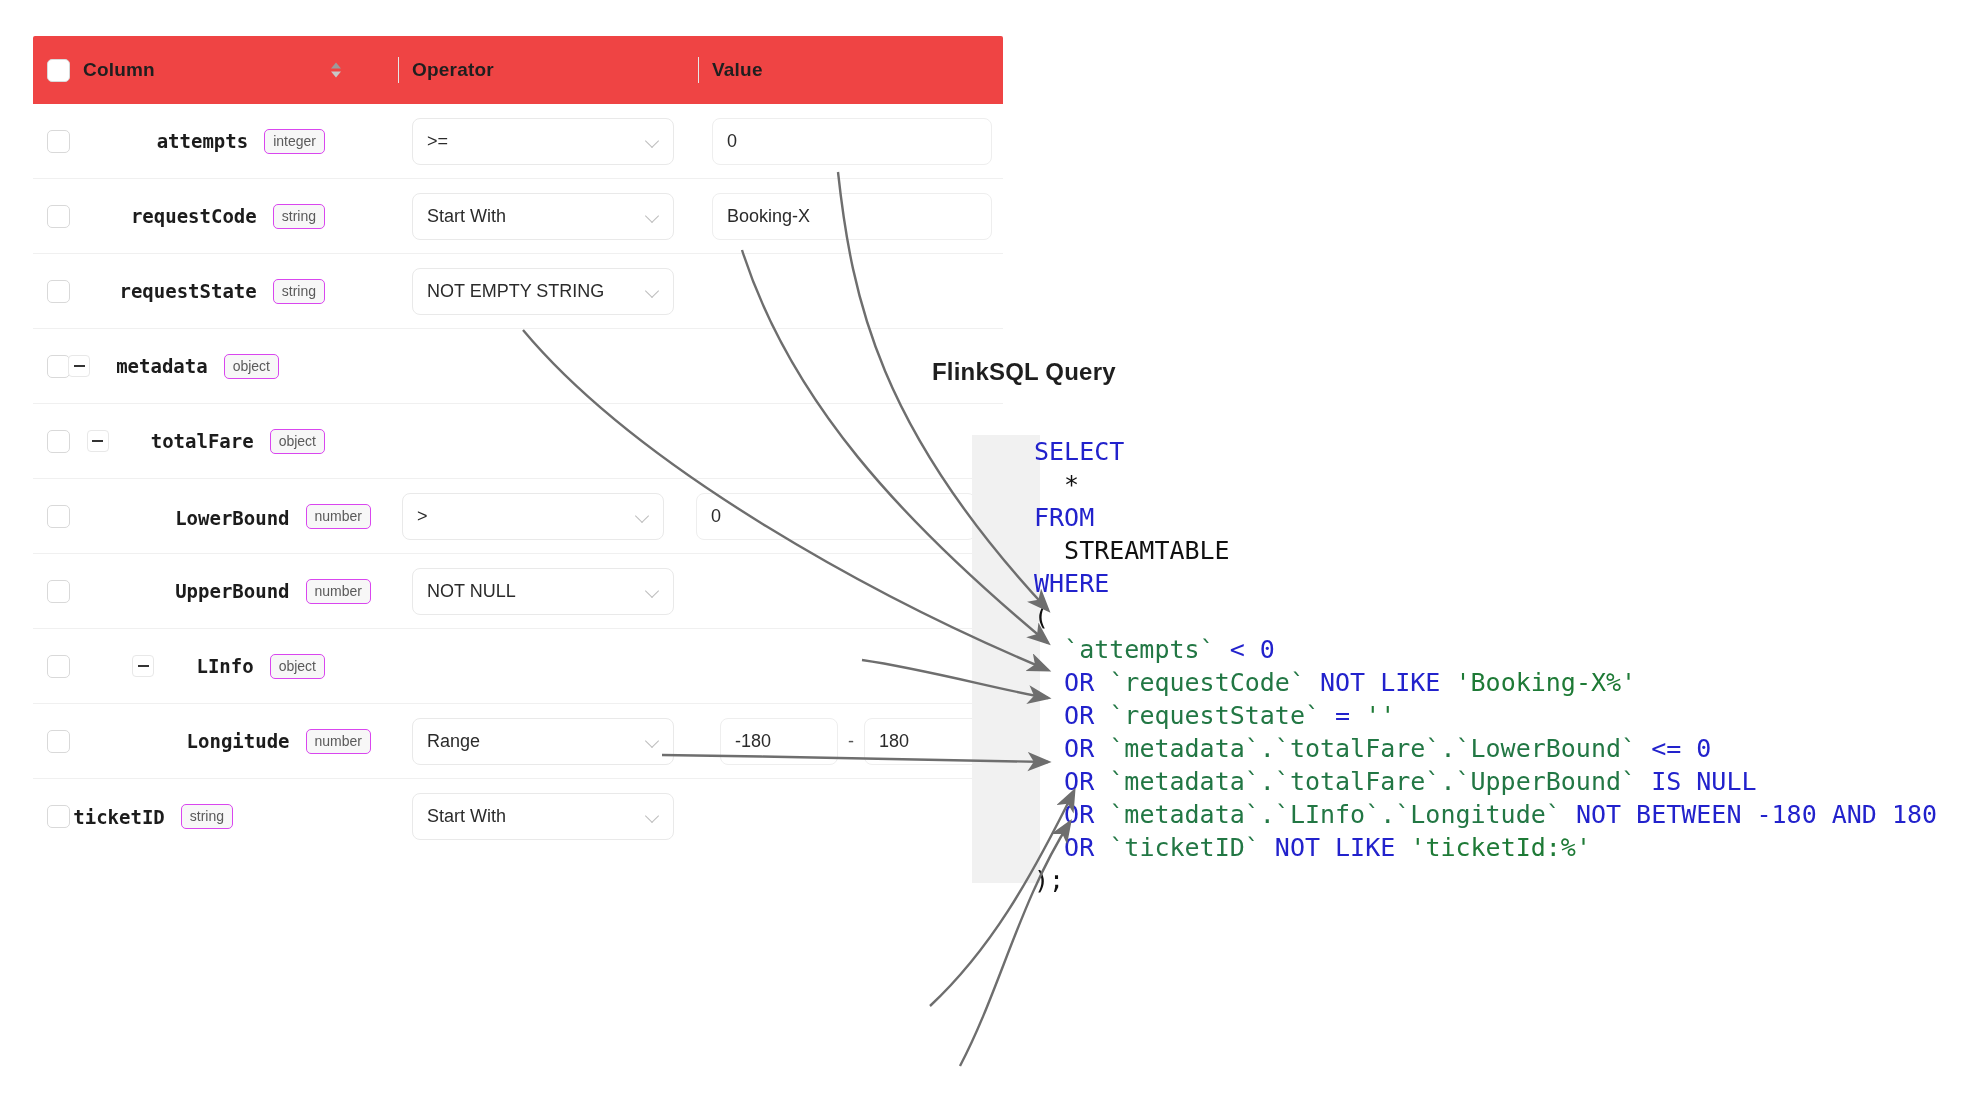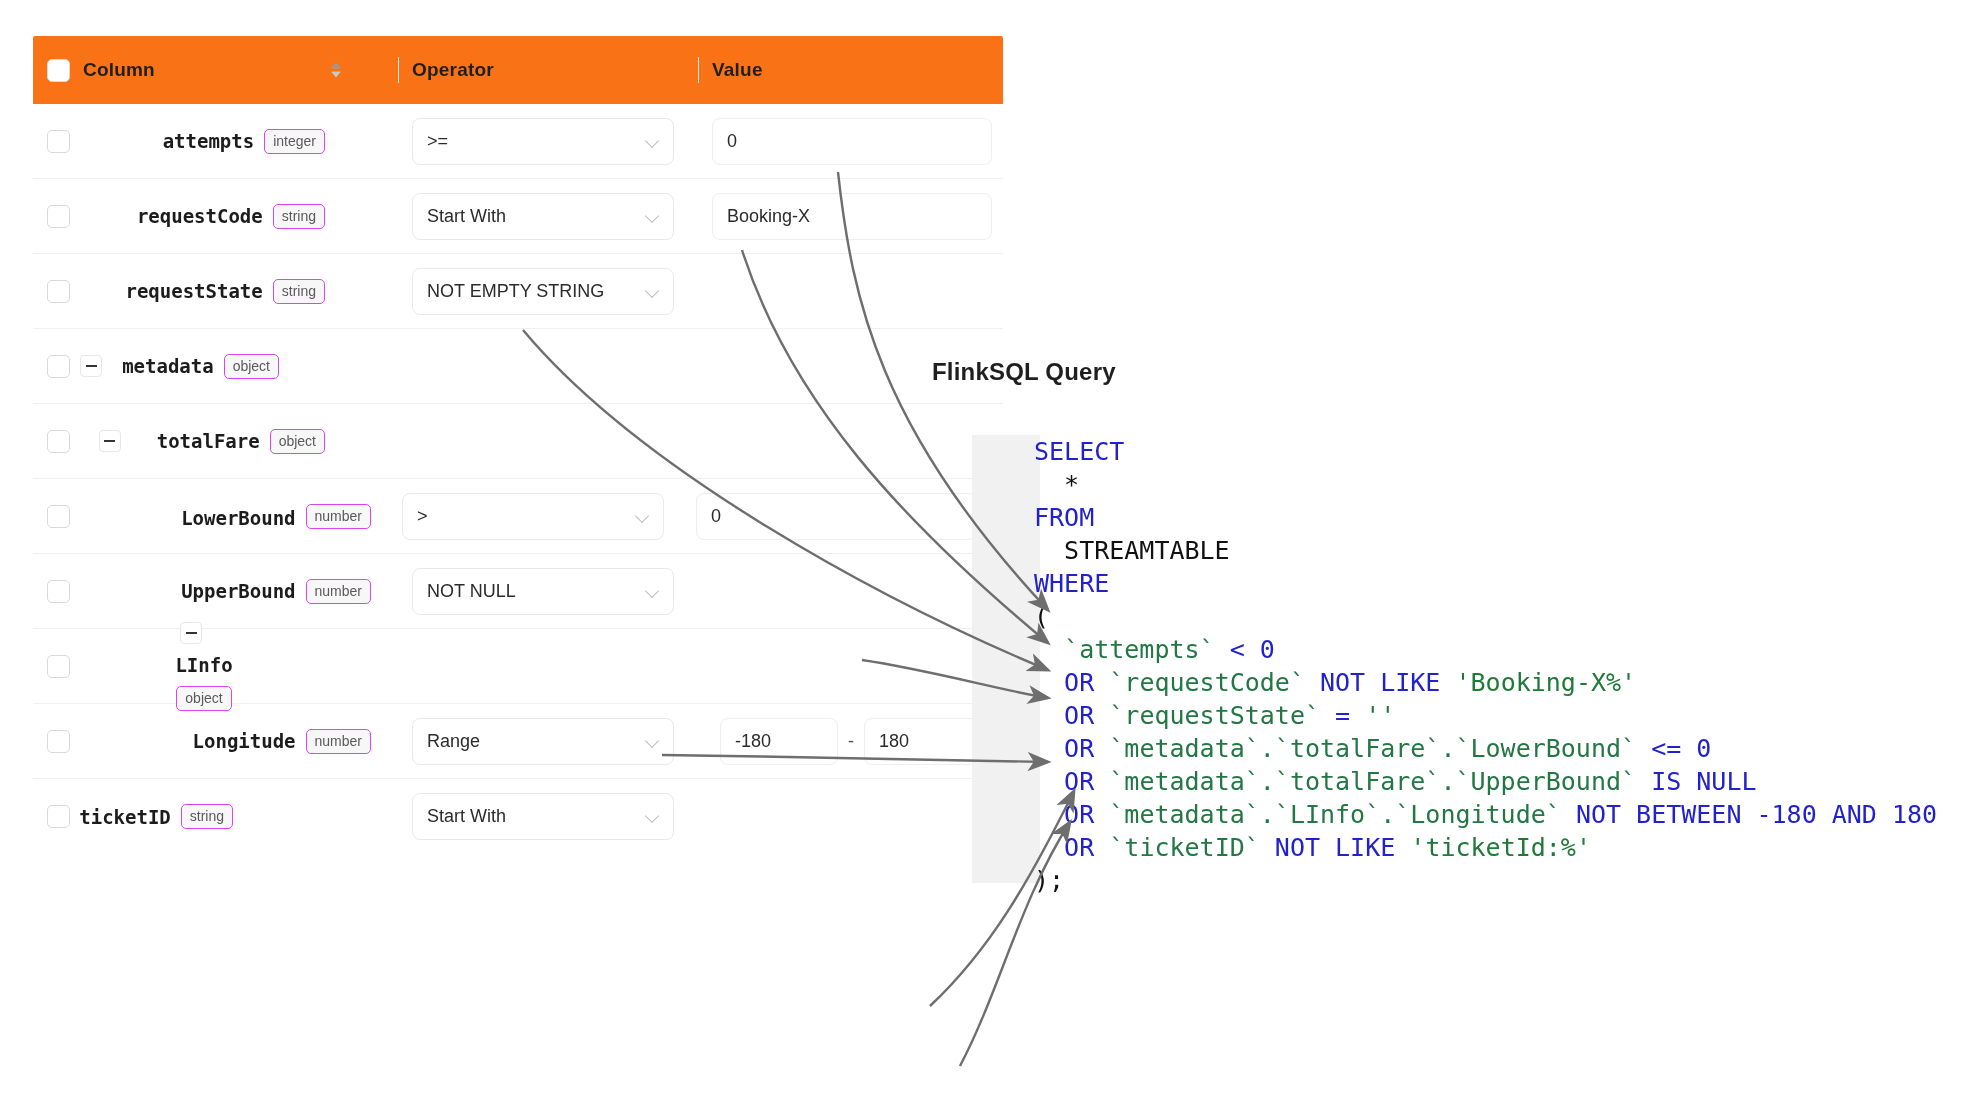--- a/index.html
+++ b/index.html
@@ -13,21 +13,21 @@
 
   
   .filter-table {
     position: absolute;
     left: 33px; top: 36px;
     width: 970px;
   }
   .ft-head {
     display: flex; align-items: center;
     height: 68px;
-    background: #f97316;
+    background: #ef4444;
     border-radius: 2px 2px 0 0;
   }
   .ft-head .cell {
     font-size: 19px; font-weight: bold; color: #1f1f1f;
     letter-spacing: .2px;
   }
   .col-check { width: 50px; display: flex; justify-content: center; flex: none; }
   .col-name  { width: 300px; flex: none; position: relative; display:flex; align-items:center; }
   .col-op    { width: 300px; flex: none; position: relative; display:flex; align-items:center;margin-left:29px; }
   .col-val   { flex: 1; position: relative; display:flex; align-items:flex-start; }
@@ -52,21 +52,21 @@
 
   .ft-row {
     display: flex; align-items: center;
     height: 75px;
     border-bottom: 1px solid #f0f0f0;
     position: relative;
   }
   .ft-row:last-child { border-bottom: none; }
 
   .name-wrap { display: flex; align-items: center; width: 100%; justify-content: flex-end;
-    padding-right: 12px; gap: 10px; }
+    padding-right: 12px; gap: 16px; }
   .colname {
     font-family: "DejaVu Sans Mono", monospace;
     font-size: 19px; color: #1c1c1c; font-weight: 600;
     white-space: nowrap;
   }
   .typetag {
     font-size: 14px; color: #5a5a5a;
     background: #f7f7f7; border: 1px solid #d946ef;
     border-radius: 5px; padding: 3px 8px 4px;
     font-family: "Liberation Sans", sans-serif;
@@ -292,21 +292,21 @@
               <span class="chev"></span>
             </div>
           </div>
           <div class="col-val"></div>
         </div>
         <div class="ft-row">
           <div class="col-check">
             <div class="chk"></div>
           </div>
           <div class="col-name">
-            <div class="name-wrap" style="padding-right: 58px; flex-direction: column;">
+            <div class="name-wrap" style="padding-right: 58px;">
               <div class="expander" style="margin-right: 26px;">
                 <span></span>
               </div>
               <span class="colname">LInfo</span>
               <span class="typetag">object</span>
             </div>
           </div>
           <div class="col-op"></div>
           <div class="col-val"></div>
         </div>

